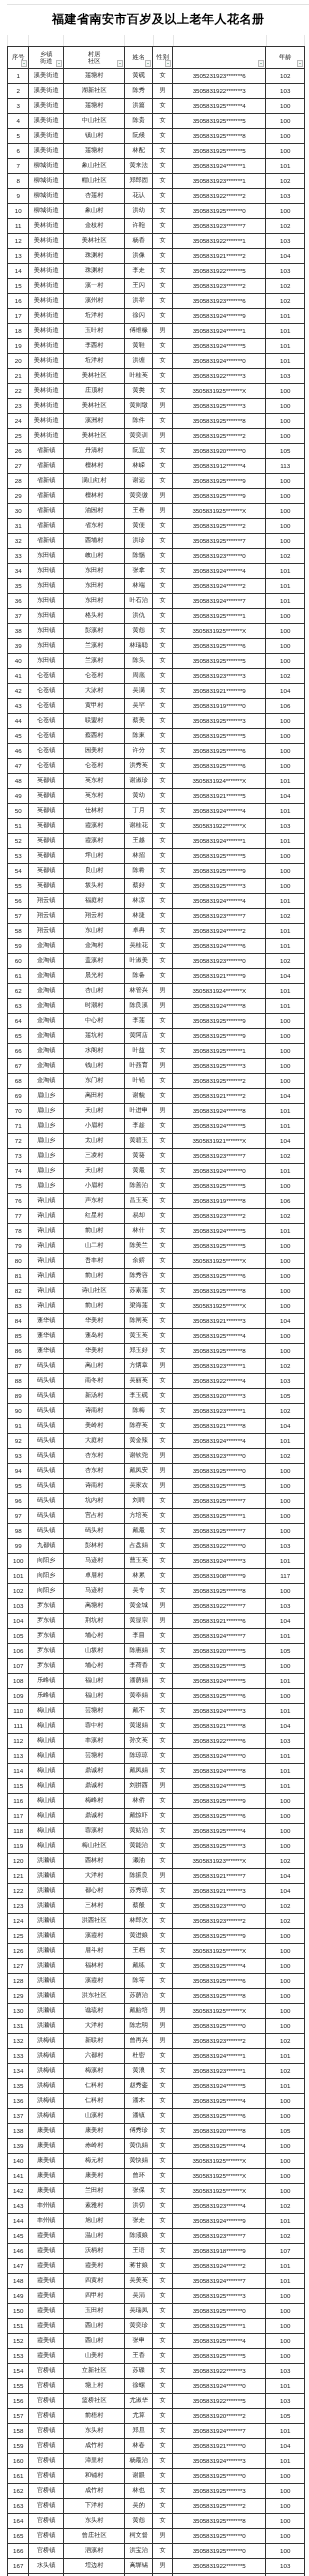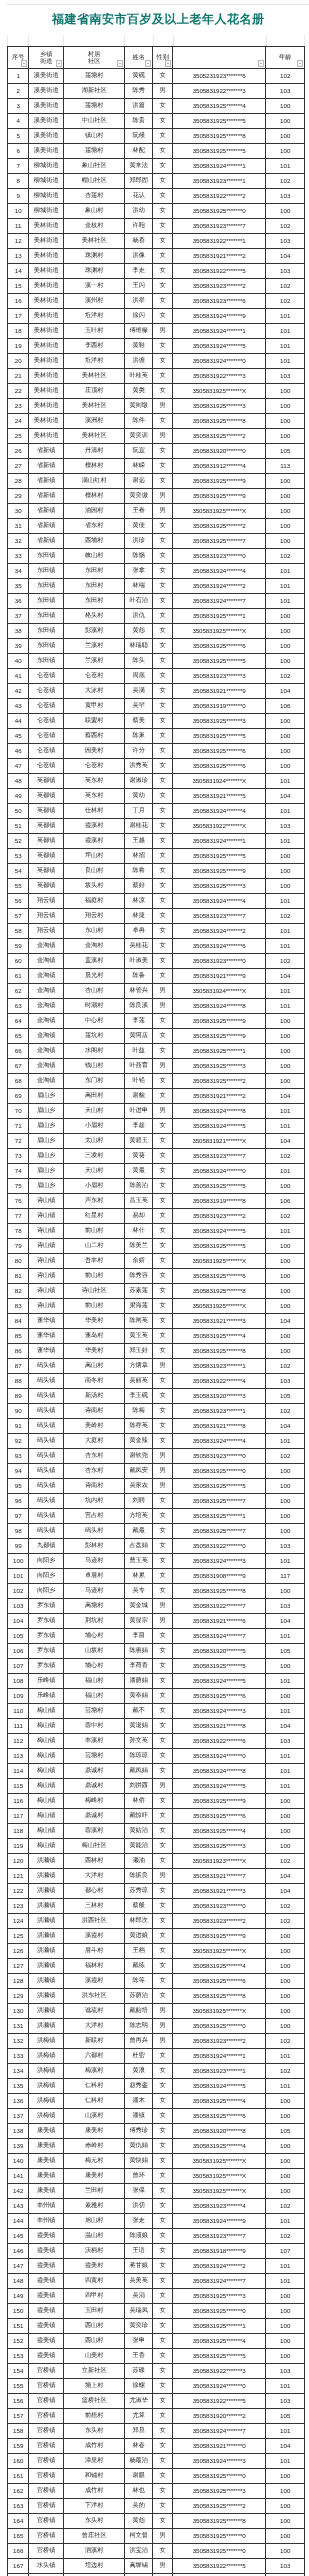--- a/index.html
+++ b/index.html
@@ -2,21 +2,21 @@
 <html style="font-size:8.2px"><head>
 <meta charset="utf-8">
 <style>
   html, body { margin: 0; padding: 0; background: #ffffff; }
   body { width: 309px; height: 2944px; overflow: hidden; position: relative;
          font-family: "DejaVu Sans", "Liberation Sans", sans-serif; color: #222; }
   .title-area { position: absolute; left: 7.2px; top: 4.1px; width: 302px; height: 31px;
                 border-top: 0.5px solid #e2e2e2; }
   .title { position: absolute; left: 0; right: 0; top: 6.2px; text-align: center;
            font-family: "DejaVu Serif", "Liberation Serif", serif; font-size: 12px;
-           font-weight: bold; color: #0f766e; letter-spacing: 0.5px; }
+           font-weight: bold; color: #000000; letter-spacing: 0.5px; }
   .gridband { position: absolute; left: 7.2px; top: 35px; width: 302px; height: 11.3px; }
   .gridband span { position: absolute; top: 0; bottom: 0; border-left: 0.5px solid #e6e6e6; }
   table { position: absolute; left: 7.2px; top: 46px; border-collapse: collapse; table-layout: fixed; width: 298px; }
   th, td { border: 0.5px solid #333; text-align: center; padding: 0; overflow: hidden; white-space: nowrap; }
   th { height: 20.6px; font-weight: normal; font-size: 6.2px; line-height: 7.7px; position: relative; background: #fff; }
   td { height: 14px; font-size: 6.2px; }
   td.id { font-family: "Liberation Sans", sans-serif; font-size: 6.2px; letter-spacing: -0.1px; }
   td.num { font-family: "Liberation Sans", sans-serif; }
   .filter { position: absolute; right: 1px; bottom: 1px; width: 4.6px; height: 4.6px;
             border: 0.5px solid #bbb; background: #f6f6f6; }

